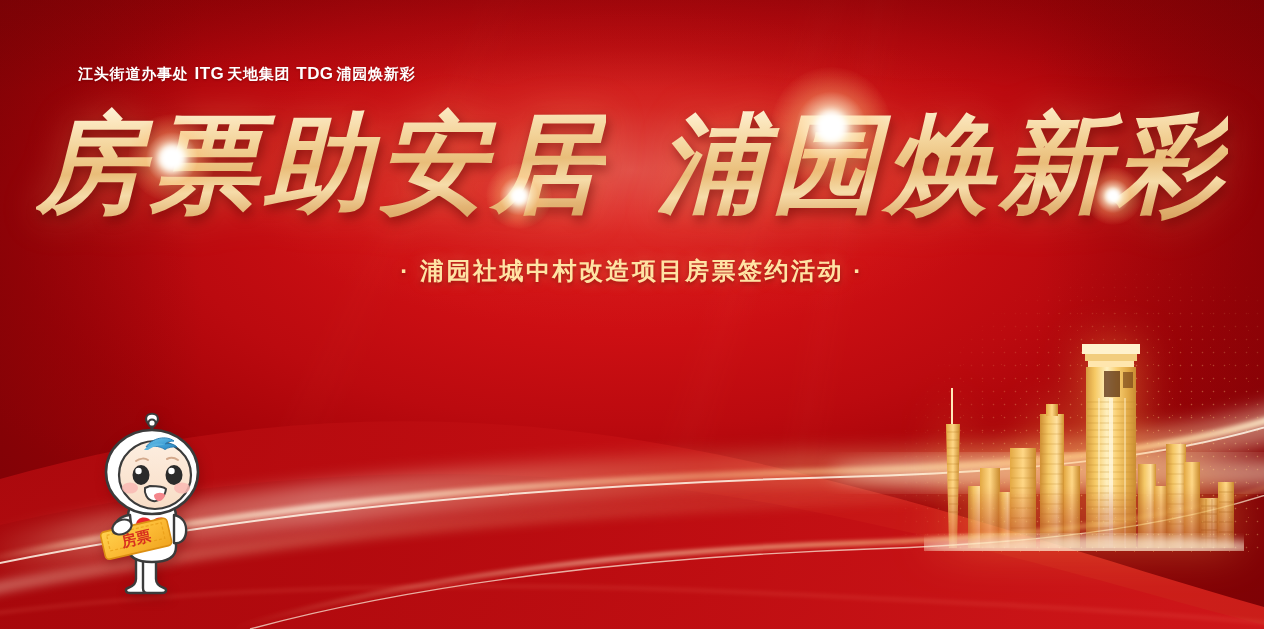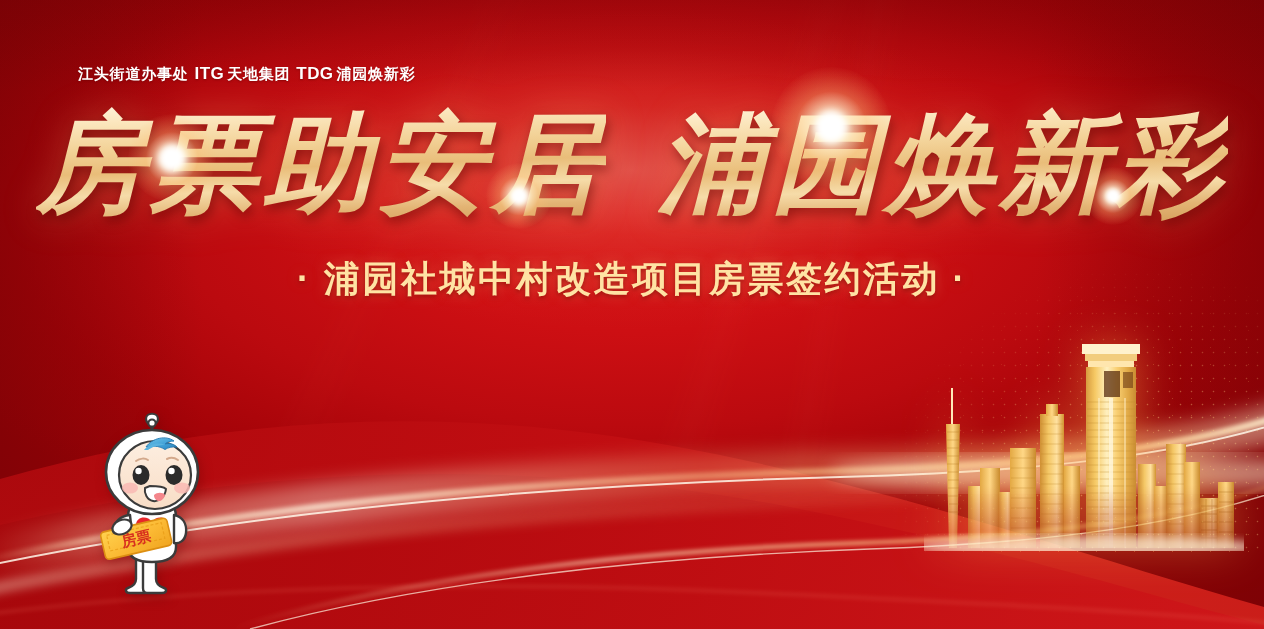--- a/index.html
+++ b/index.html
@@ -118,21 +118,21 @@
   .spark.s3::before{width:120px;height:120px;}
   .spark.s3::after{width:32px;height:32px;background:#fff;filter:blur(3.5px);}
   .spark.s4{left:1113px;top:196px;}
   .spark.s4::before{width:58px;height:58px;}
   .spark.s4::after{width:14px;height:14px;background:#fff;filter:blur(2px);}
 
   
   .subtitle{
     position:absolute;left:0;right:0;top:255px;
     text-align:center;z-index:6;
-    font-size:36px;font-weight:bold;
+    font-size:24px;font-weight:bold;
     letter-spacing:2.5px;
     color:#ffe3a4;
     text-shadow:0 2px 4px rgba(120,10,0,.6), 0 0 14px rgba(255,190,120,.35);
     white-space:nowrap;
   }
 
   
   .skyline{position:absolute;right:20px;bottom:78px;width:320px;height:235px;z-index:3;pointer-events:none;}
   .skyline svg{display:block;width:100%;height:100%;
     filter:drop-shadow(0 0 22px rgba(255,175,80,.45));}

